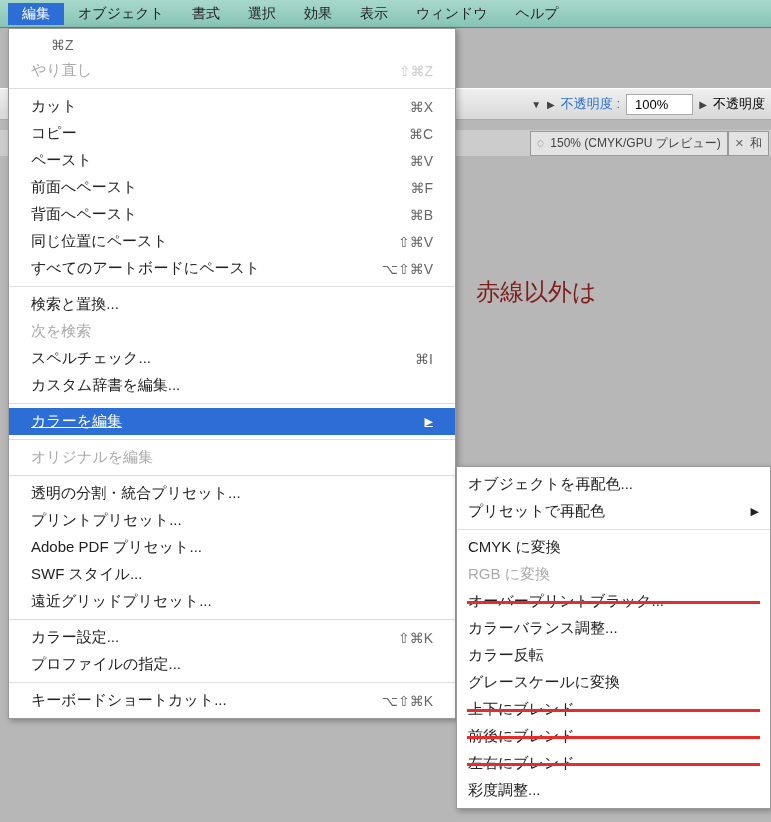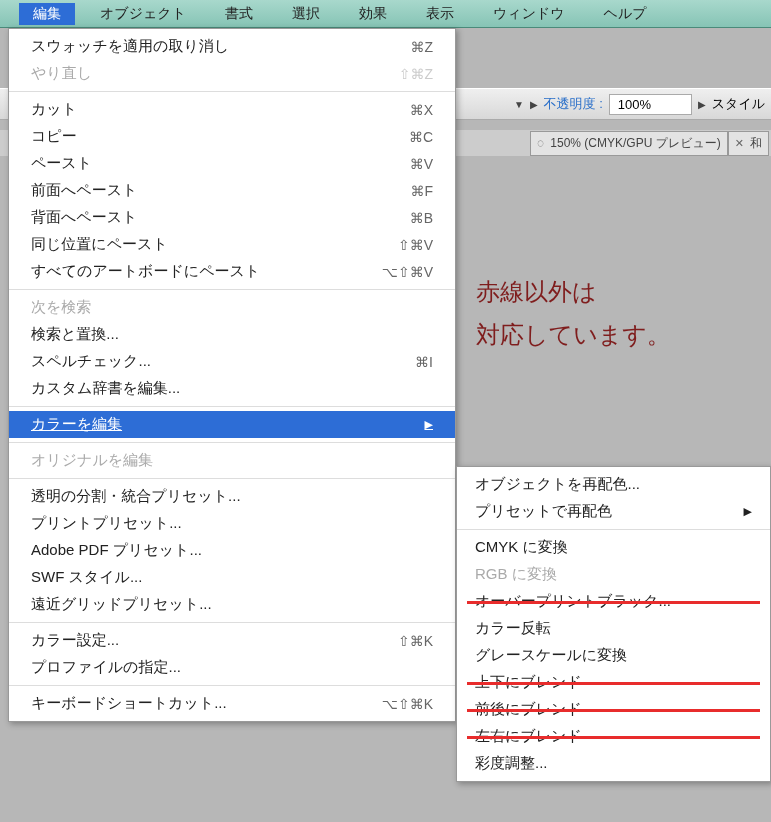--- a/index.html
+++ b/index.html
@@ -19,21 +19,20 @@
     height: 28px;
     border-bottom: 1px solid #4a8a7a;
     padding-left: 8px;
     gap: 0;
   }
   .menubar-item {
     padding: 2px 14px;
     font-size: 14px;
     color: #222;
     white-space: nowrap;
-    margin-left: 11px;
   }
   .menubar-item.active {
     background: #2d6dd6;
     color: #fff;
   }
   .dropdown {
     position: absolute;
     top: 28px;
     left: 8px;
     width: 448px;
@@ -75,21 +74,21 @@
     position: absolute;
     top: 466px;
     left: 456px;
     width: 315px;
     background: #fff;
     border: 1px solid #999;
     box-shadow: 2px 2px 6px rgba(0,0,0,0.3);
     padding: 4px 0;
     z-index: 11;
   }
-  .submenu .menu-item { padding: 4px 18px; font-size: 15px; }
+  .submenu .menu-item { padding: 4px 11px; font-size: 15px; }
   .strike {
     position: relative;
   }
   .strike::after {
     content: "";
     position: absolute;
     left: 10px;
     right: 10px;
     top: 50%;
     height: 3px;
@@ -111,21 +110,21 @@
     padding-right: 6px;
     font-size: 13px;
     gap: 6px;
     z-index: 1;
   }
   .toolbar-row .chev { font-size: 10px; color: #444; }
   .toolbar-row .lbl { color: #2a6fc9; }
   .toolbar-row .field {
     background: #fff;
     border: 1px solid #aaa;
-    padding: 2px 40px 2px 8px;
+    padding: 2px 24px 2px 8px;
     font-size: 13px;
     position: relative;
   }
   .doctab-row {
     position: absolute;
     top: 130px;
     left: 0;
     right: 0;
     height: 26px;
     background: #ccc;
@@ -170,37 +169,36 @@
     <div class="menubar-item">ウィンドウ</div>
     <div class="menubar-item">ヘルプ</div>
   </div>
 
 <div class="toolbar-row">
   <span class="chev">▼</span>
   <span class="chev">▶</span>
   <span class="lbl">不透明度 :</span>
   <span class="field">100%</span>
   <span class="chev">▶</span>
-  <span>スタイル</span>
+  <span>不透明度</span>
 </div>
 
 <div class="doctab-row">
   <div class="doctab">
     <span>◌</span>
     <span>150% (CMYK/GPU プレビュー)</span>
   </div>
   <div class="doctab">
     <span class="close">✕</span>
     <span>和</span>
   </div>
 </div>
 
 <div class="dropdown" id="dropdown">
     <div class="menu-item">
-      <span>スウォッチを適用の取り消し</span>
       <span class="shortcut">⌘Z</span>
     </div>
     <div class="menu-item disabled">
       <span>やり直し</span>
       <span class="shortcut">⇧⌘Z</span>
     </div>
     <div class="menu-sep"></div>
     <div class="menu-item">
       <span>カット</span>
       <span class="shortcut">⌘X</span>
@@ -223,25 +221,25 @@
     </div>
     <div class="menu-item">
       <span>同じ位置にペースト</span>
       <span class="shortcut">⇧⌘V</span>
     </div>
     <div class="menu-item">
       <span>すべてのアートボードにペースト</span>
       <span class="shortcut">⌥⇧⌘V</span>
     </div>
     <div class="menu-sep"></div>
+    <div class="menu-item">
+      <span>検索と置換...</span>
+    </div>
     <div class="menu-item disabled">
       <span>次を検索</span>
-    </div>
-    <div class="menu-item">
-      <span>検索と置換...</span>
     </div>
     <div class="menu-item">
       <span>スペルチェック...</span>
       <span class="shortcut">⌘I</span>
     </div>
     <div class="menu-item">
       <span>カスタム辞書を編集...</span>
     </div>
     <div class="menu-sep"></div>
     <div class="menu-item highlight">
@@ -295,20 +293,23 @@
     <div class="menu-item">
       <span>CMYK に変換</span>
     </div>
     <div class="menu-item disabled">
       <span>RGB に変換</span>
     </div>
     <div class="menu-item strike">
       <span>オーバープリントブラック...</span>
     </div>
     <div class="menu-item">
+      <span>カラーバランス調整...</span>
+    </div>
+    <div class="menu-item">
       <span>カラー反転</span>
     </div>
     <div class="menu-item">
       <span>グレースケールに変換</span>
     </div>
     <div class="menu-item strike">
       <span>上下にブレンド</span>
     </div>
     <div class="menu-item strike">
       <span>前後にブレンド</span>
@@ -316,14 +317,13 @@
     <div class="menu-item strike">
       <span>左右にブレンド</span>
     </div>
     <div class="menu-item">
       <span>彩度調整...</span>
     </div>
   </div>
 
 <div class="annotation">
   <div>赤線以外は</div>
-  <div>対応しています。</div>
 </div>
 
 </body></html>

